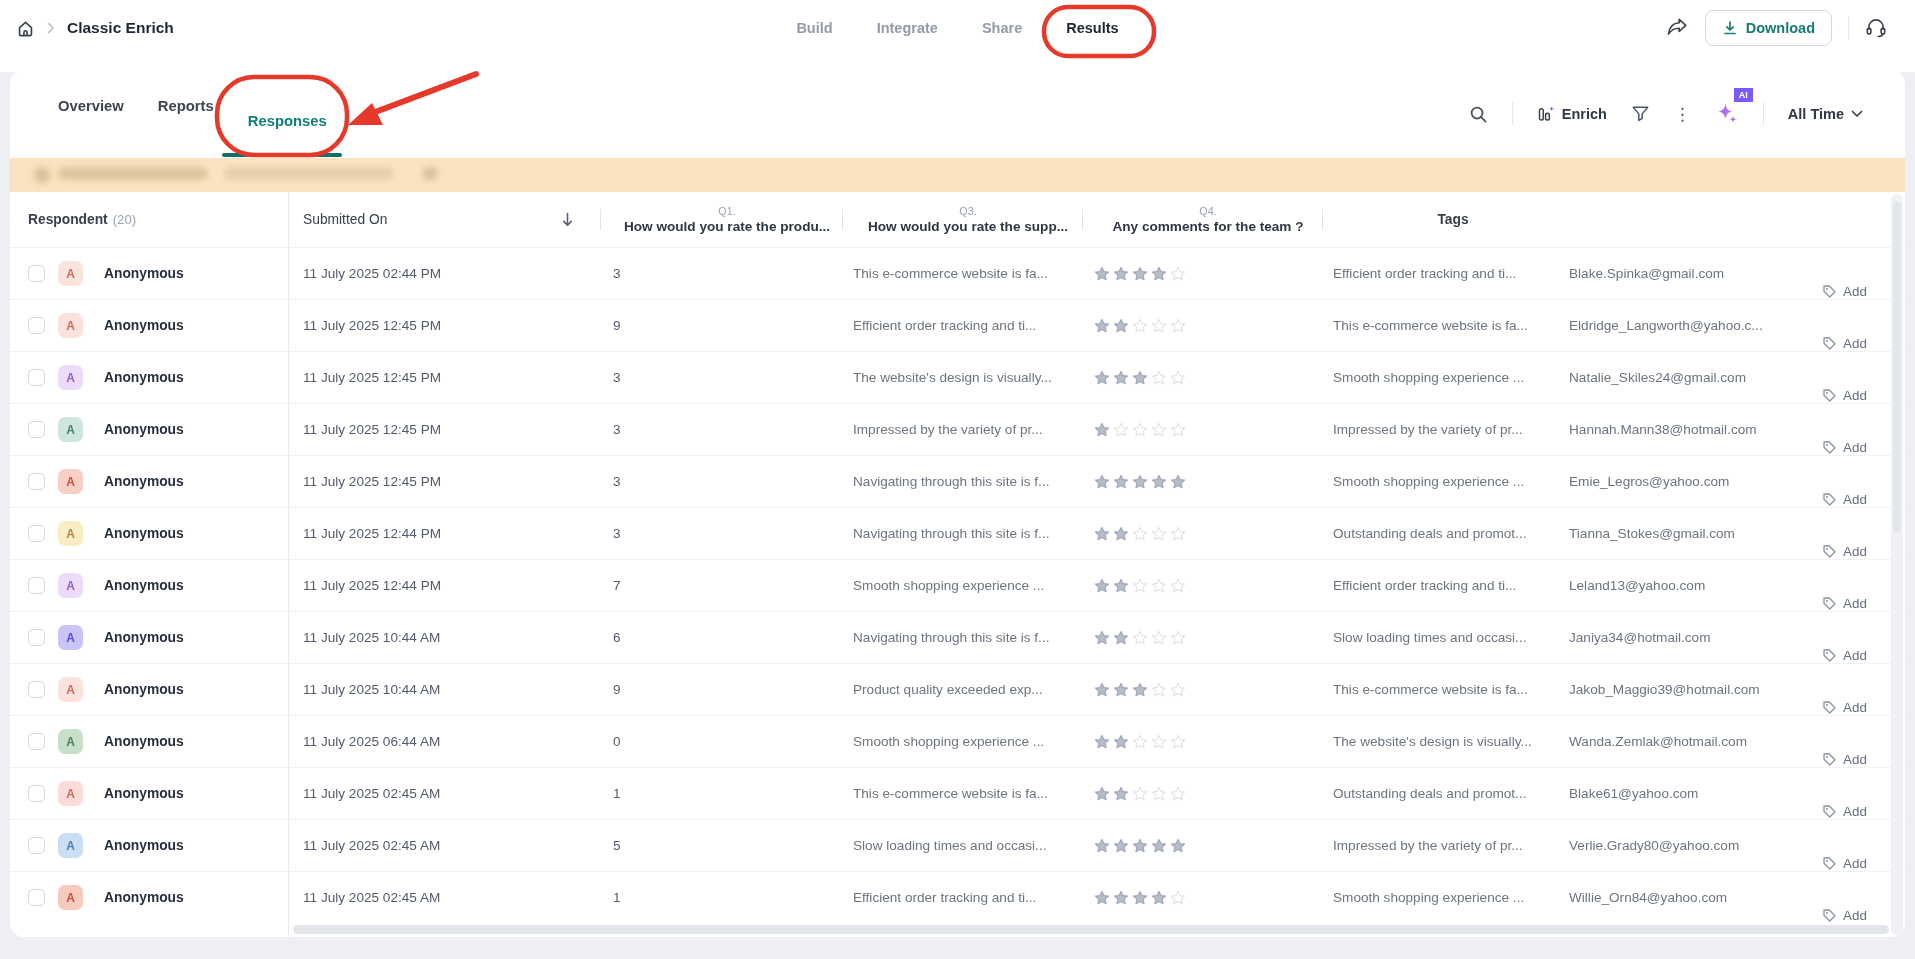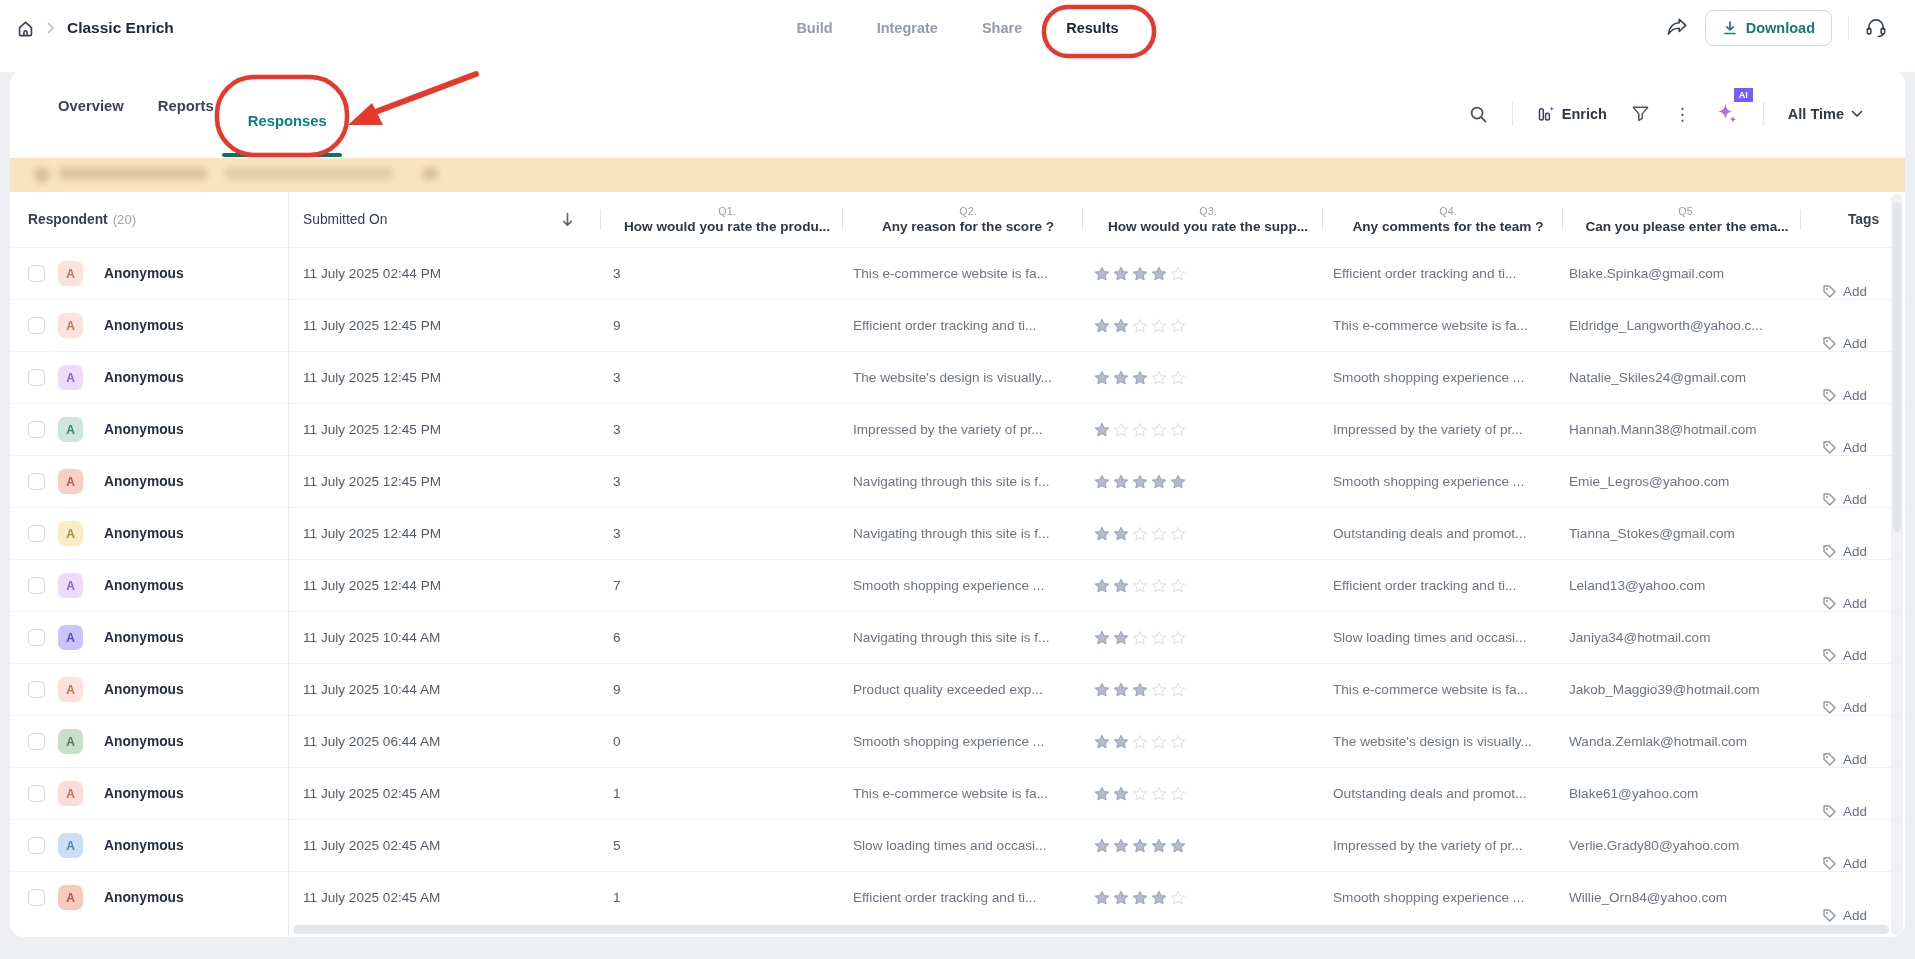--- a/index.html
+++ b/index.html
@@ -213,34 +213,26 @@
           <svg class="icon" width="13" height="15" viewBox="0 0 12 14">
               <path d="M6 1.5 V12 M2.5 8.8 L6 12.3 L9.5 8.8" fill="none" stroke="#5b6372" stroke-width="1.5" stroke-linecap="round" stroke-linejoin="round"></path>
             </svg>
         </span>
       </div>
       <div class="th th-q">
         <span class="q-label">Q1.</span>
         <span class="q-text">How would you rate the produ...</span>
       </div>
       <div class="th th-q">
-        <span class="q-label">Q2.</span>
-        <span class="q-text">Any reason for the score ?</span>
-      </div>
-      <div class="th th-q">
         <span class="q-label">Q3.</span>
         <span class="q-text">How would you rate the supp...</span>
       </div>
       <div class="th th-q">
         <span class="q-label">Q4.</span>
         <span class="q-text">Any comments for the team ?</span>
-      </div>
-      <div class="th th-q">
-        <span class="q-label">Q5.</span>
-        <span class="q-text">Can you please enter the ema...</span>
       </div>
       <div class="th th-tags th-q">
         <span style="font-size:13.8px;font-weight:600;color:#38404e">Tags</span>
       </div>
     </div>
 
     <div class="tbody">
   <div class="tr">
     <div class="td td-resp">
       <div class="cb"></div>

